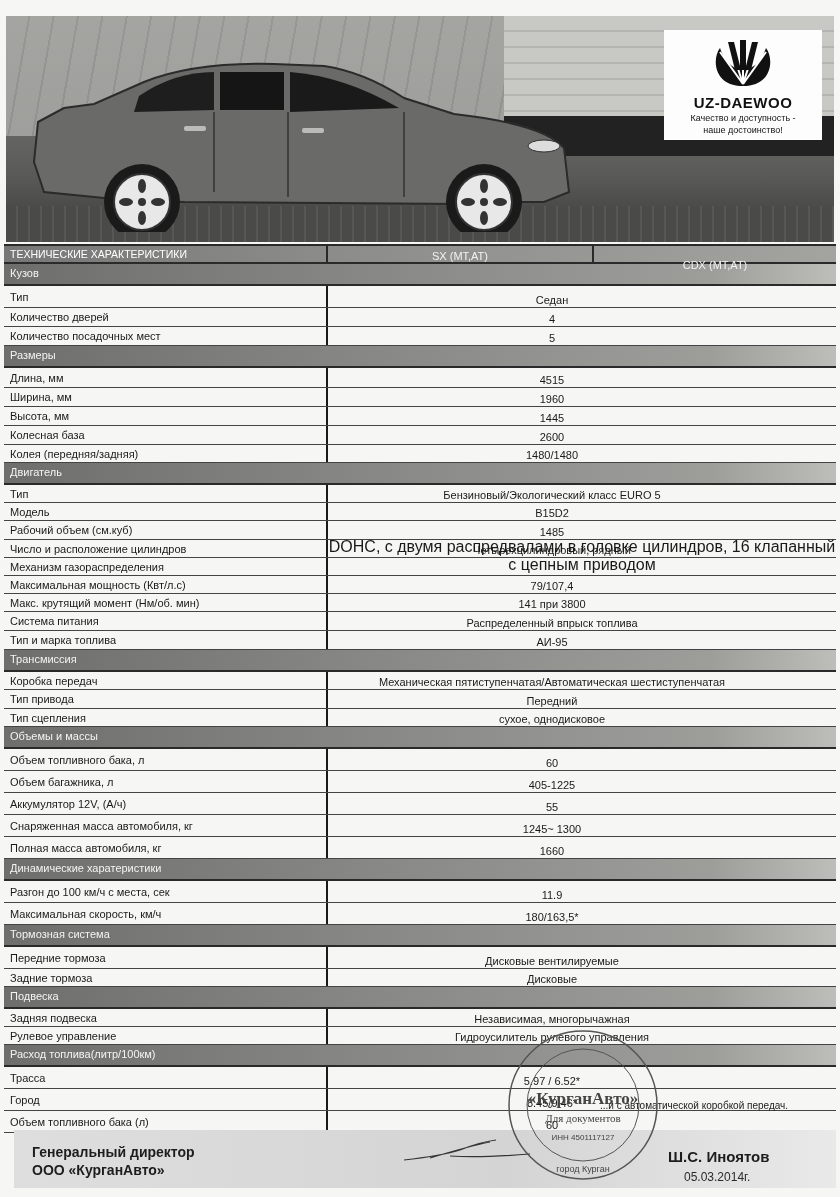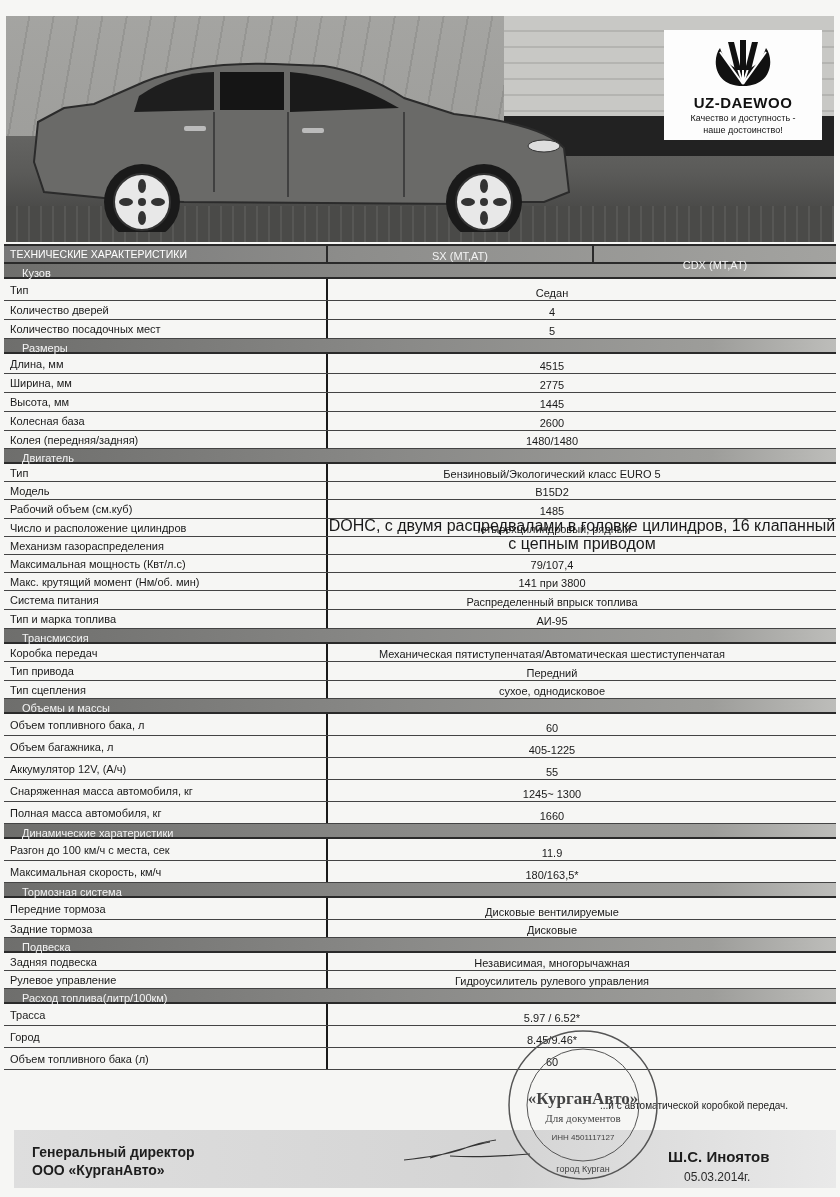--- a/index.html
+++ b/index.html
@@ -46,21 +46,21 @@
   .hdr-row {
     display: flex; height: 20px;
     background: linear-gradient(90deg, #777 0%, #8c8c8a 40%, #a3a3a0 100%);
     color: #fff; font-size: 11px; border-top: 2px solid #2a2a2a; border-bottom: 2px solid #2a2a2a;
   }
   .hdr-row .c1 { width: 324px; padding-left: 6px; line-height: 16px; text-transform: uppercase; font-size: 10.5px; border-right: 2px solid #2a2a2a; }
   .hdr-row .c2 { width: 266px; text-align: center; line-height: 20px; border-right: 2px solid #2a2a2a; color: #f3f3f3; }
   .hdr-row .c3 { flex: 1; text-align: center; line-height: 22px; color: #f3f3f3; margin-top: 8px; }
 
   .section {
-    height: 15px; line-height: 19px; padding-left: 18px; font-size: 11px; color: #f4f4f4;
+    height: 22px; line-height: 19px; padding-left: 6px; font-size: 11px; color: #f4f4f4;
     background: linear-gradient(90deg, #6e6e6c 0%, #888886 45%, #9d9d9a 85%, #bdbdba 100%);
     border-bottom: 2px solid #2a2a2a;
   }
   .row {
     display: flex; font-size: 11px; border-bottom: 1.5px solid #444;
   }
   .row .k { width: 324px; padding-left: 6px; border-right: 2px solid #1a1a1a; display: flex; align-items: center; }
   .row .v { flex: 1; text-align: center; display: flex; align-items: flex-end; justify-content: center; padding-bottom: 1px; padding-right: 60px; }
   .h18 { height: 18px; }
   .h19 { height: 19px; }
@@ -169,21 +169,21 @@
       <div class="v">5</div>
     </div>
 
   <div class="section">Размеры</div>
   <div class="row h20">
       <div class="k">Длина, мм</div>
       <div class="v">4515</div>
     </div>
   <div class="row h19">
       <div class="k">Ширина, мм</div>
-      <div class="v">2775</div>
+      <div class="v">1960</div>
     </div>
   <div class="row h19">
       <div class="k">Высота, мм</div>
       <div class="v">1445</div>
     </div>
   <div class="row h19">
       <div class="k">Колесная база</div>
       <div class="v">2600</div>
     </div>
   <div class="row h18">

